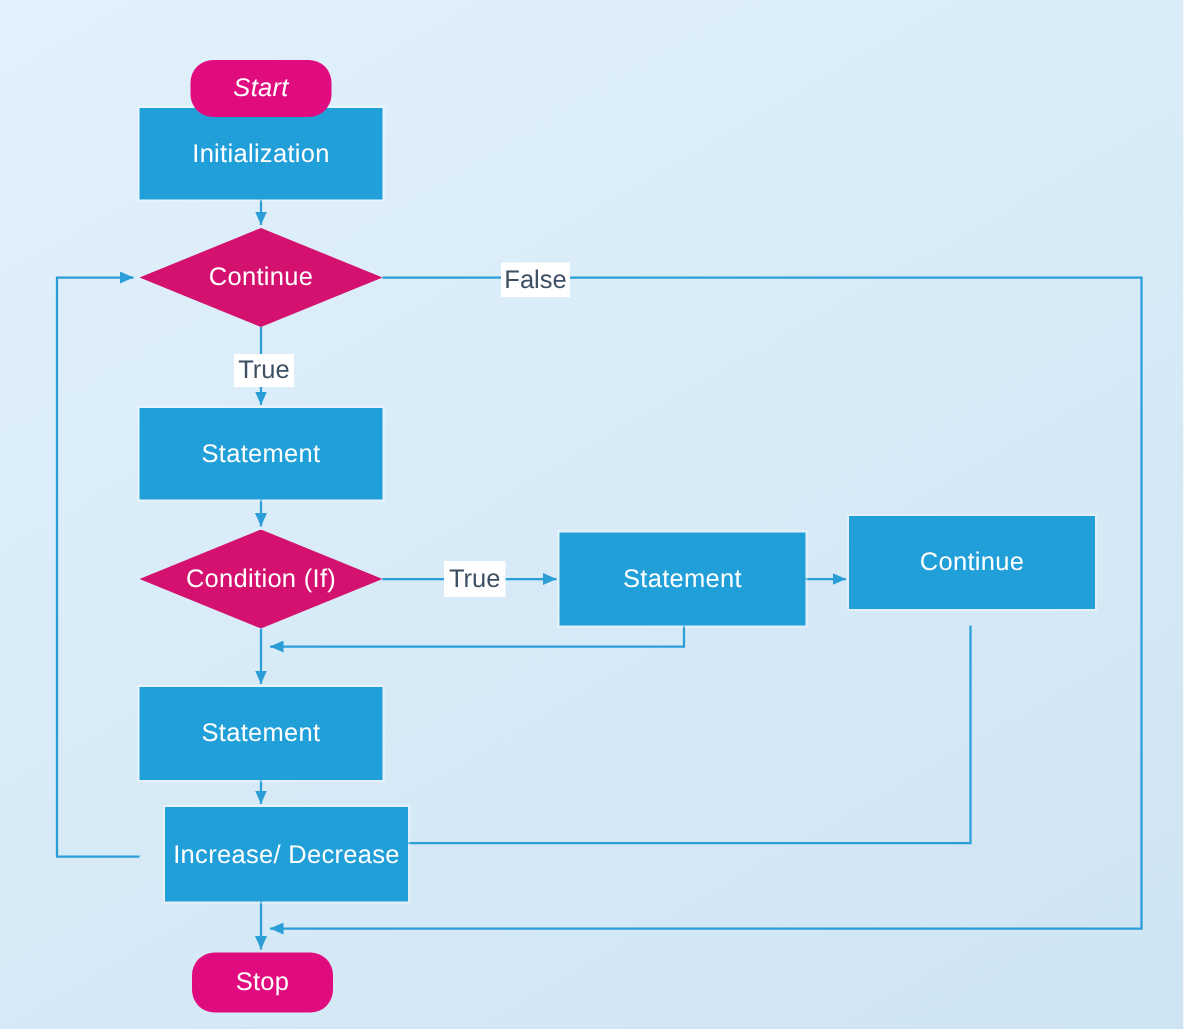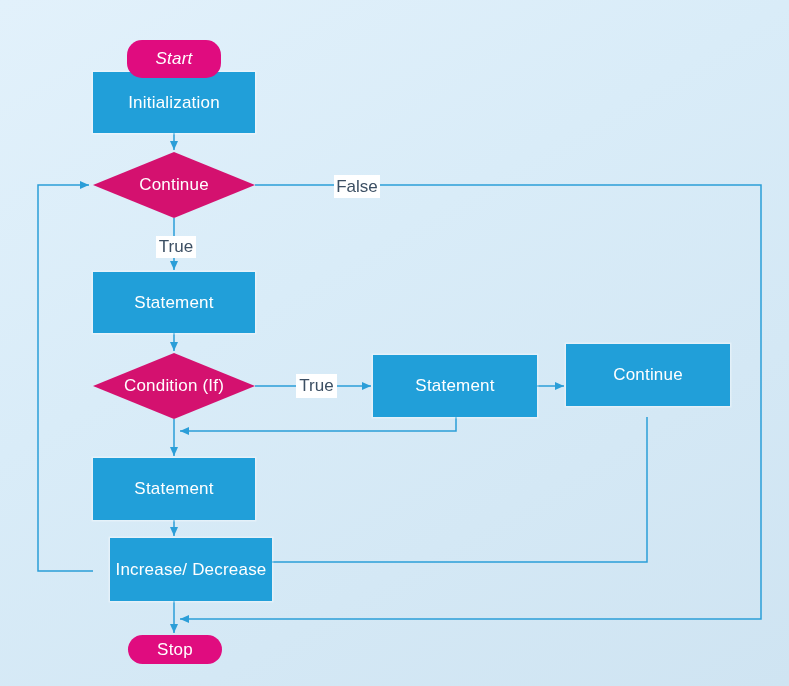--- a/index.html
+++ b/index.html
@@ -101,21 +101,21 @@
   <div class="node decision" style="left:93px; top:353px; width:162px; height:66px;">Condition (If)</div>
 
   <div class="node process" style="left:373px; top:355px; width:164px; height:62px;">Statement</div>
 
   <div class="node process" style="left:566px; top:344px; width:164px; height:62px;">Continue</div>
 
   <div class="node process" style="left:93px; top:458px; width:162px; height:62px;">Statement</div>
 
   <div class="node process" style="left:110px; top:538px; width:162px; height:63px;">Increase/ Decrease</div>
 
-  <div class="node terminator" style="left:128px; top:635px; width:94px; height:29px;">Stop</div>
+  <div class="node terminator" style="left:128px; top:635px; width:94px; height:40px;">Stop</div>
 
   <div class="edge-label" style="left:334px; top:175px; width:46px; height:23px;">False</div>
 
   <div class="edge-label" style="left:156px; top:236px; width:40px; height:22px;">True</div>
 
   <div class="edge-label" style="left:296px; top:374px; width:41px; height:24px;">True</div>
 
 </div>
 
 </body></html>

